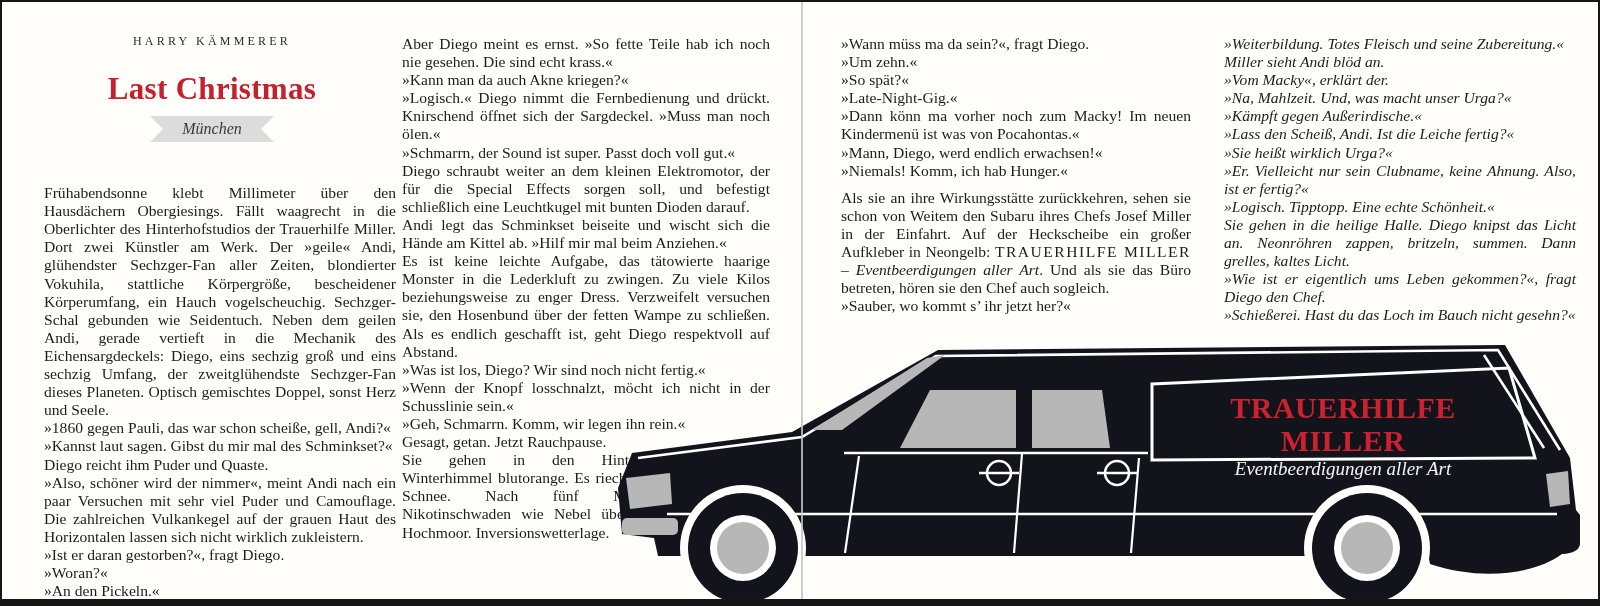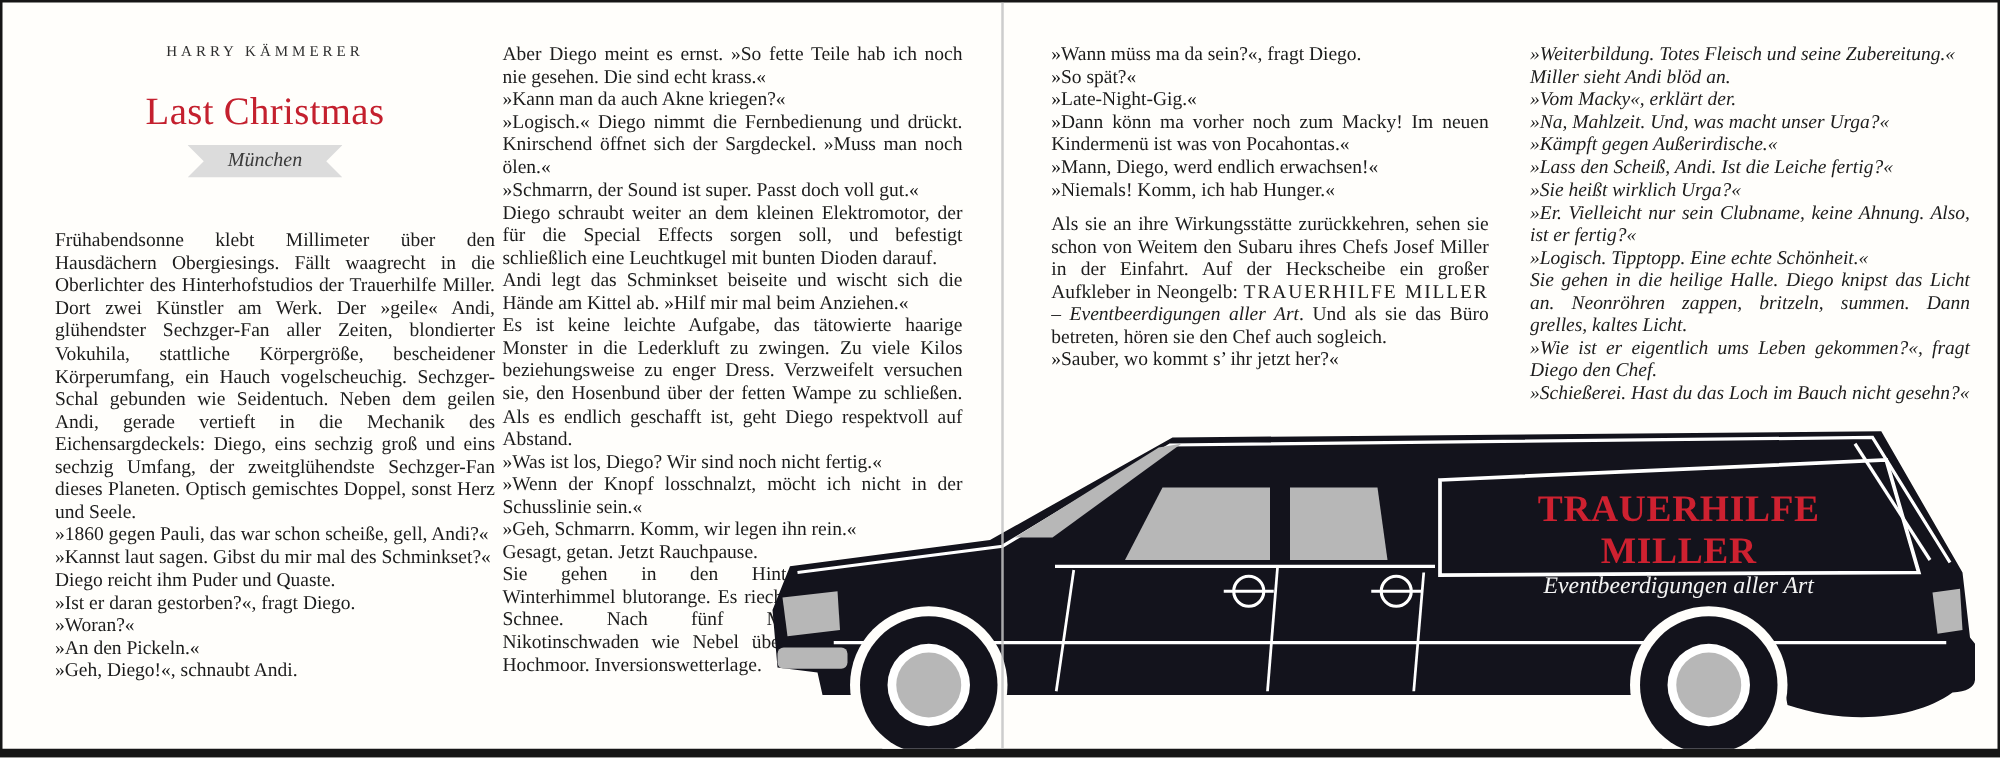--- a/index.html
+++ b/index.html
@@ -10,21 +10,21 @@
     font-family:"Liberation Serif","DejaVu Serif",serif;color:#1c1c1c;
   }
   .col{position:absolute;top:33px;text-align:justify;font-size:15.6px;line-height:18.1px;z-index:1;}
   #col1{left:42px;width:352px;top:30px;}
   #col2{left:400px;width:368px;}
   #col3{left:839px;width:350px;}
   #col4{left:1222px;width:352px;font-style:italic;}
   .p{margin:0;padding:0;}
   .header{width:336px;text-align:center;}
   .author{font-size:12px;letter-spacing:3.2px;color:#2d2d2d;white-space:nowrap;}
-  .title{font-size:31px;font-weight:normal;letter-spacing:.3px;color:var(--title_red,#c4202e);margin-top:21px;line-height:36px;}
+  .title{font-size:31px;font-weight:bold;letter-spacing:.3px;color:var(--title_red,#c4202e);margin-top:21px;line-height:36px;}
   .ribbon{
     width:124px;height:26px;line-height:26px;margin:9px auto 0;
     background:var(--ribbon_gray,#dcdcdc);font-style:italic;font-size:16px;color:#3a3a3a;
     clip-path:polygon(0 0,100% 0,calc(100% - 13px) 50%,100% 100%,0 100%,13px 50%);
   }
   .bodytext{margin-top:42px;}
   .gap-para{margin-top:9px;}
   .caps{letter-spacing:1.5px;}
   .ital{font-style:italic;}
   .wrap-para{margin:0;}
@@ -46,20 +46,21 @@
     <div class="header">
       <div class="author">HARRY KÄMMERER</div>
       <div class="title">Last Christmas</div>
       <div class="ribbon">München</div>
     </div>
     <div class="bodytext">
         <p class="p">Frühabendsonne klebt Millimeter über den Hausdächern Obergiesings. Fällt waagrecht in die Oberlichter des Hinterhofstudios der Trauerhilfe Miller. Dort zwei Künstler am Werk. Der »geile« Andi, glühendster Sechzger-Fan aller Zeiten, blondierter Vokuhila, stattliche Körpergröße, bescheidener Körperumfang, ein Hauch vogelscheuchig. Sechzger-Schal gebunden wie Seidentuch. Neben dem geilen Andi, gerade vertieft in die Mechanik des Eichensargdeckels: Diego, eins sechzig groß und eins sechzig Umfang, der zweitglühendste Sechzger-Fan dieses Planeten. Optisch gemischtes Doppel, sonst Herz und Seele.</p>
         <p class="p">»1860 gegen Pauli, das war schon scheiße, gell, Andi?«</p>
         <p class="p">»Kannst laut sagen. Gibst du mir mal des Schminkset?«</p>
         <p class="p">Diego reicht ihm Puder und Quaste.</p>
+        <p class="p">»Also, schöner wird der nimmer«, meint Andi nach ein paar Versuchen mit sehr viel Puder und Camouflage. Die zahlreichen Vulkankegel auf der grauen Haut des Horizontalen lassen sich nicht wirklich zukleistern.</p>
         <p class="p">»Ist er daran gestorben?«, fragt Diego.</p>
         <p class="p">»Woran?«</p>
         <p class="p">»An den Pickeln.«</p>
         <p class="p">»Geh, Diego!«, schnaubt Andi.</p>
       </div>
   </div>
 
   <div id="col2" class="col">
     <div>
         <p class="p">Aber Diego meint es ernst. »So fette Teile hab ich noch nie gesehen. Die sind echt krass.«</p>
@@ -73,20 +74,21 @@
         <p class="p">»Wenn der Knopf losschnalzt, möcht ich nicht in der Schusslinie sein.«</p>
         <p class="p">»Geh, Schmarrn. Komm, wir legen ihn rein.«</p>
         <p class="p">Gesagt, getan. Jetzt Rauchpause.</p>
       </div>
     <p class="p wrap-para"><span class="car-spacer"></span><span>Sie gehen in den Hinterhof. Winterhimmel blutorange. Es riecht nach Schnee. Nach fünf Minuten Nikotinschwaden wie Nebel über dem Hochmoor. Inversionswetterlage.</span></p>
   </div>
 
   <div id="col3" class="col">
     <div>
         <p class="p">»Wann müss ma da sein?«, fragt Diego.</p>
+        <p class="p">»Um zehn.«</p>
         <p class="p">»So spät?«</p>
         <p class="p">»Late-Night-Gig.«</p>
         <p class="p">»Dann könn ma vorher noch zum Macky! Im neuen Kindermenü ist was von Pocahontas.«</p>
         <p class="p">»Mann, Diego, werd endlich erwachsen!«</p>
         <p class="p">»Niemals! Komm, ich hab Hunger.«</p>
       </div>
     <p class="p gap-para"><span>Als sie an ihre Wirkungsstätte zurückkehren, sehen sie schon von Weitem den Subaru ihres Chefs Josef Miller in der Einfahrt. Auf der Heckscheibe ein großer Aufkleber in Neongelb: </span><span class="caps">TRAUERHILFE MILLER</span><span> – </span><span class="ital">Eventbeerdigungen aller Art</span><span>. Und als sie das Büro betreten, hören sie den Chef auch sogleich.</span></p>
     <p class="p">»Sauber, wo kommt s’ ihr jetzt her?«</p>
   </div>
 

